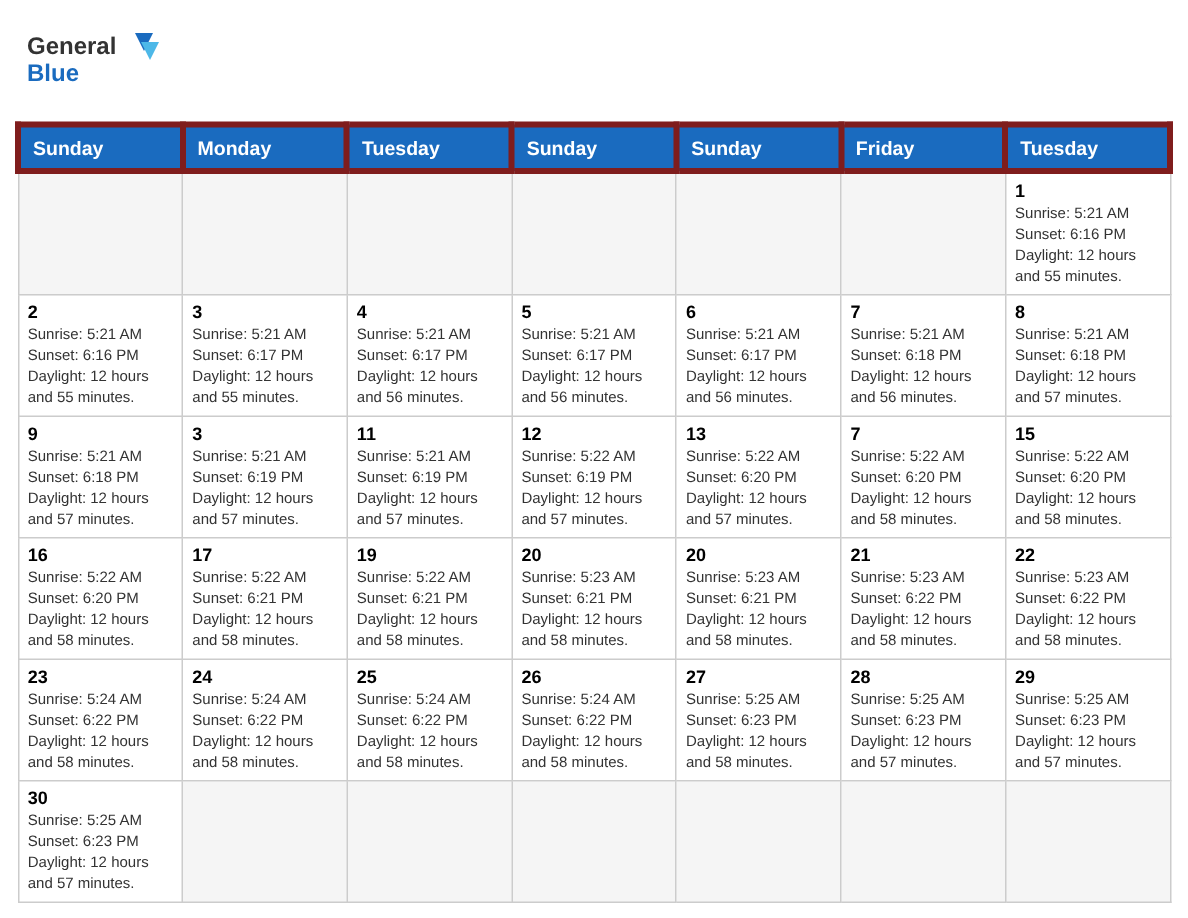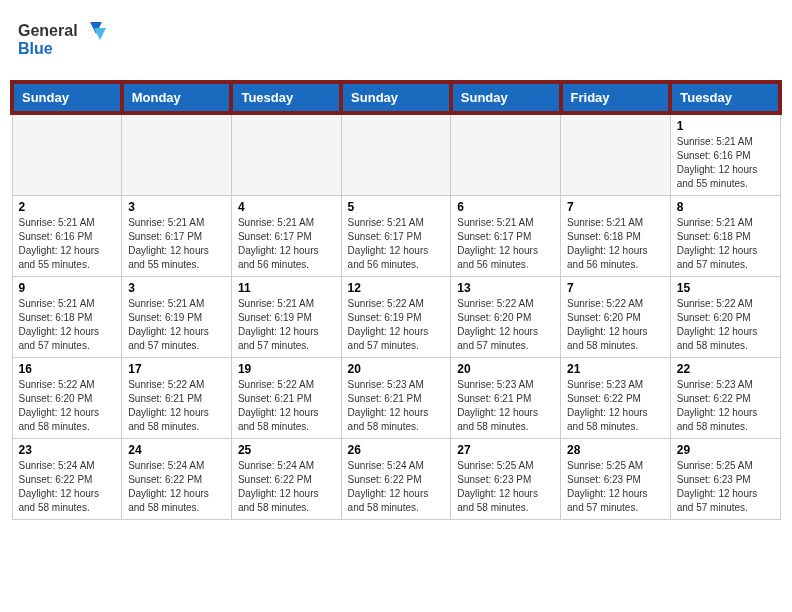--- a/index.html
+++ b/index.html
@@ -324,14 +324,29 @@
 and 57 minutes.</div>
         </td>
         <td>
           <span class="day-number">29</span>
           <div class="day-info" style="white-space: pre-line;">Sunrise: 5:25 AM
 Sunset: 6:23 PM
 Daylight: 12 hours
 and 57 minutes.</div>
         </td>
       </tr>
+      <tr class="week-row last-row">
+        <td>
+          <span class="day-number">30</span>
+          <div class="day-info" style="white-space: pre-line;">Sunrise: 5:25 AM
+Sunset: 6:23 PM
+Daylight: 12 hours
+and 57 minutes.</div>
+        </td>
+        <td class="empty"></td>
+        <td class="empty"></td>
+        <td class="empty"></td>
+        <td class="empty"></td>
+        <td class="empty"></td>
+        <td class="empty"></td>
+      </tr>
     </tbody>
 </table>
 
 </body></html>

